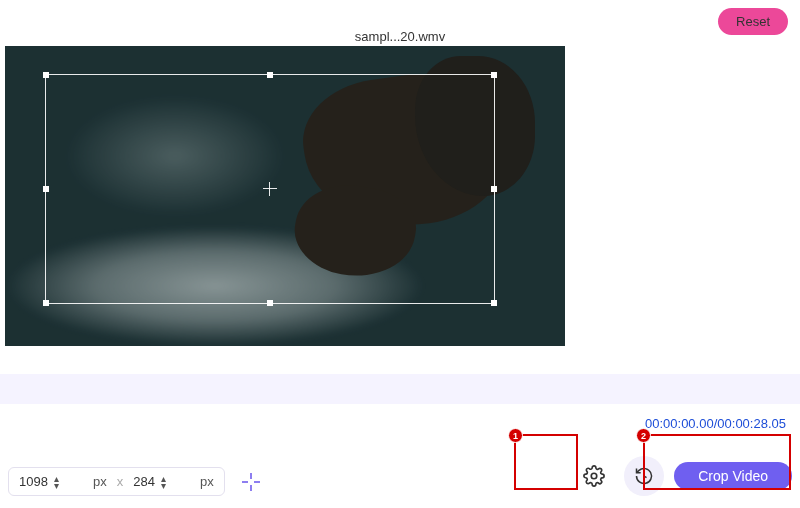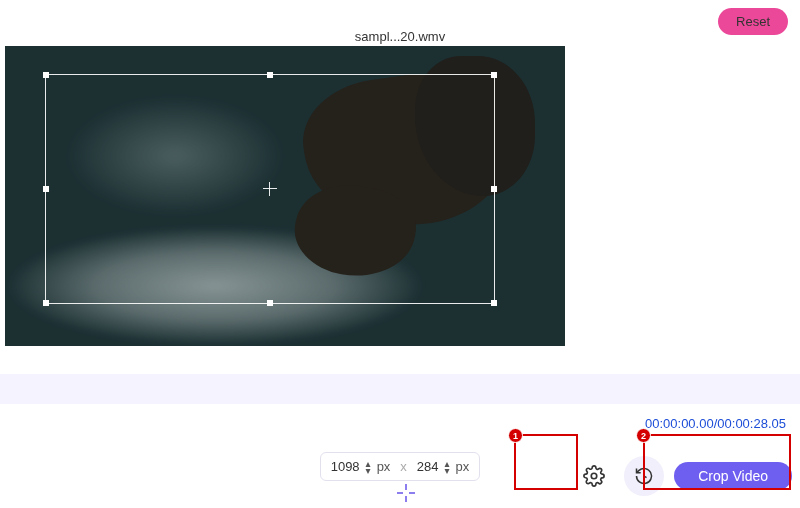--- a/index.html
+++ b/index.html
@@ -114,44 +114,43 @@
       color: #1d4ed8;
     }
 
     .bottom-bar {
       position: absolute;
       left: 0;
       right: 0;
       bottom: 12px;
       height: 44px;
       display: flex;
-      align-items: center;
+      align-items: flex-end;
       padding: 0 8px;
-      flex-direction: column;
     }
     .dim-box {
       display: flex;
       align-items: center;
       border: 1px solid #e3e0ee;
       border-radius: 6px;
       padding: 6px 10px;
       font-size: 13px;
       color: #333;
       gap: 6px;
     }
     .dim-val { }
     .stepper {
       display:inline-block;
       font-size:10px;
       line-height:7px;
       color:#555;
       cursor:pointer;
       user-select:none;
     }
-    .dim-unit { color:#555; }
+    .dim-unit { color:#555;margin-left:28px; }
     .dim-sep { color:#aaa; padding:0 4px; }
 
     .aspect-icon {
       margin-left: 12px;
       width: 28px;
       height: 28px;
       display: flex;
       align-items: center;
       justify-content: center;
       cursor: pointer;

